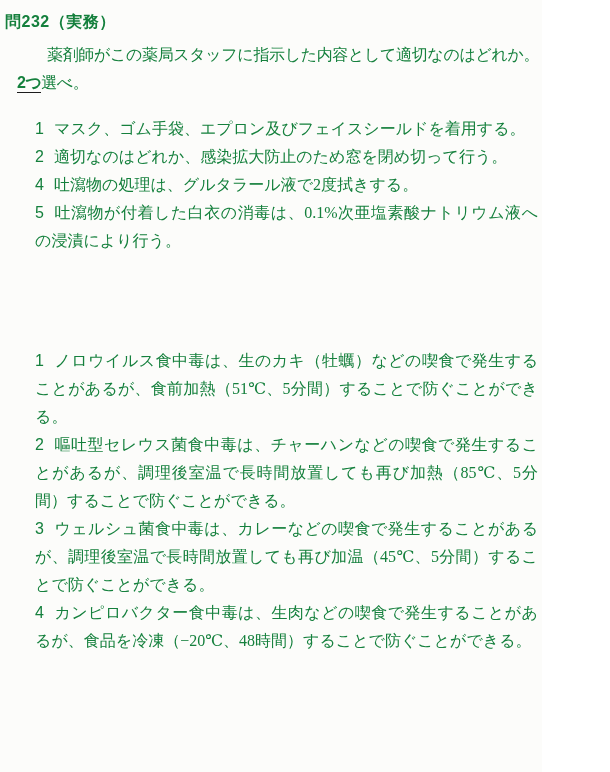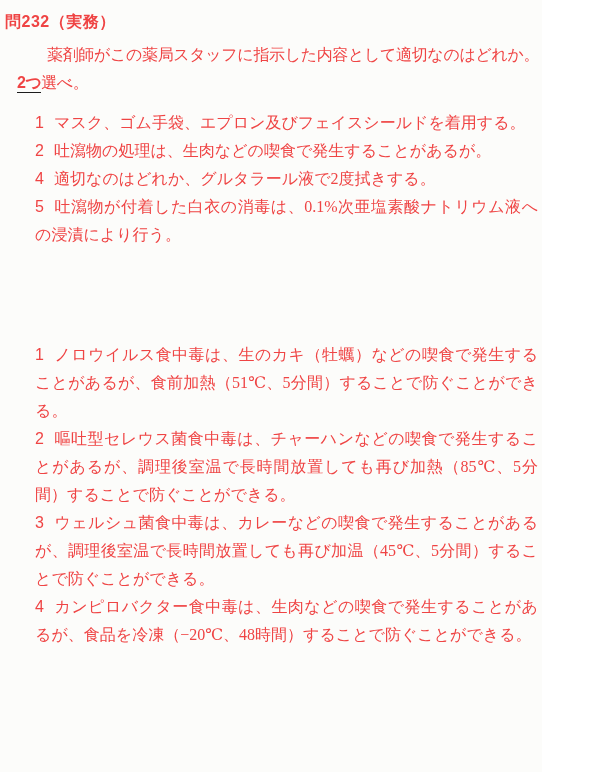--- a/index.html
+++ b/index.html
@@ -6,21 +6,21 @@
     margin: 0;
     padding: 0;
     background: #ffffff;
   }
   .page {
     position: relative;
     width: 542px;
     height: 772px;
     background: #fcfcfa;
     overflow: hidden;
-    color: #ef4444;
+    color: #15803d;
     font-family: "Liberation Serif", "DejaVu Serif", serif;
     font-size: 16px;
     line-height: 28px;
     box-sizing: border-box;
   }
   .q-header {
     font-family: "Liberation Sans", "DejaVu Sans", sans-serif;
     font-weight: 700;
     font-size: 16px;
     line-height: 26px;
@@ -34,21 +34,21 @@
     text-indent: 30px;
     text-align: justify;
     letter-spacing: -0.5px;
   }
   .em-select {
     font-family: "Liberation Sans", "DejaVu Sans", sans-serif;
     font-weight: 700;
     border-bottom: 1.5px solid #1c1c1c;
     padding-bottom: 1px;
   }
-  .options { margin-top: 12px; }
+  .options { margin-top: 18px; }
   .q2 .options { margin-top: 10px; }
   .option {
     margin: 0 4px 0 35px;
     text-align: justify;
   }
   .option .num {
     display: inline-block;
     width: 19px;
     font-family: "Liberation Sans", "DejaVu Sans", sans-serif;
     text-align: left;
@@ -58,22 +58,22 @@
 <body>
 
 <div class="page">
 
   <section class="q1">
     <h2 class="q-header">問232（実務）</h2>
     <p class="intro"><span>薬剤師がこの薬局スタッフに指示した内容として適切なのはどれか。</span><span class="em-select">2つ</span><span>選べ。</span></p>
 
     <div class="options">
       <p class="option"><span class="num">1</span><span>マスク、ゴム手袋、エプロン及びフェイスシールドを着用する。</span></p>
-      <p class="option"><span class="num">2</span><span>吐瀉物の処理は、生肉などの喫食で発生することがあるが。</span></p>
-      <p class="option"><span class="num">4</span><span>適切なのはどれか、グルタラール液で2度拭きする。</span></p>
+      <p class="option"><span class="num">2</span><span>適切なのはどれか、感染拡大防止のため窓を閉め切って行う。</span></p>
+      <p class="option"><span class="num">4</span><span>吐瀉物の処理は、グルタラール液で2度拭きする。</span></p>
       <p class="option"><span class="num">5</span><span>吐瀉物が付着した白衣の消毒は、0.1%次亜塩素酸ナトリウム液への浸漬により行う。</span></p>
     </div>
   </section>
 
   <section class="q2">
 
     <div class="options">
       <p class="option"><span class="num">1</span><span>ノロウイルス食中毒は、生のカキ（牡蠣）などの喫食で発生することがあるが、食前加熱（51℃、5分間）することで防ぐことができる。</span></p>
       <p class="option"><span class="num">2</span><span>嘔吐型セレウス菌食中毒は、チャーハンなどの喫食で発生することがあるが、調理後室温で長時間放置しても再び加熱（85℃、5分間）することで防ぐことができる。</span></p>
       <p class="option"><span class="num">3</span><span>ウェルシュ菌食中毒は、カレーなどの喫食で発生することがあるが、調理後室温で長時間放置しても再び加温（45℃、5分間）することで防ぐことができる。</span></p>

